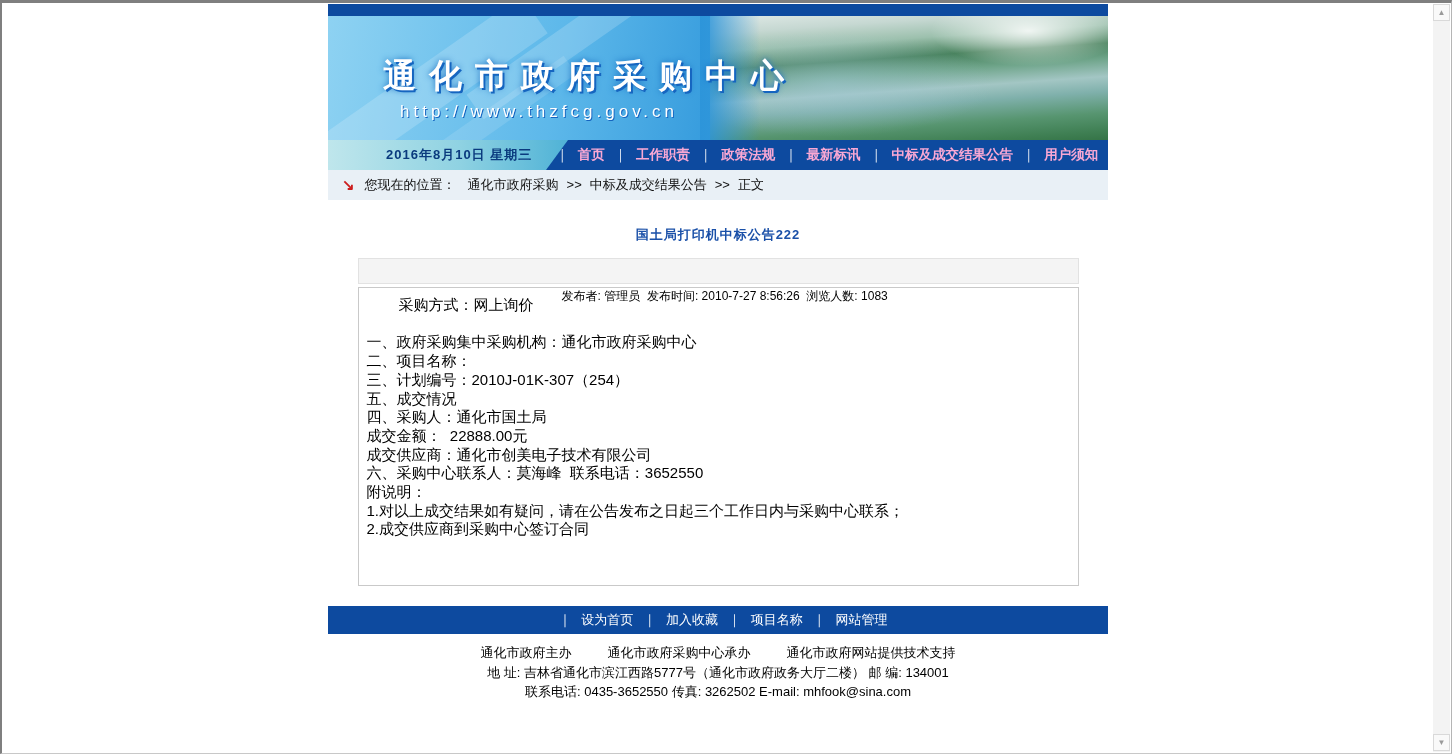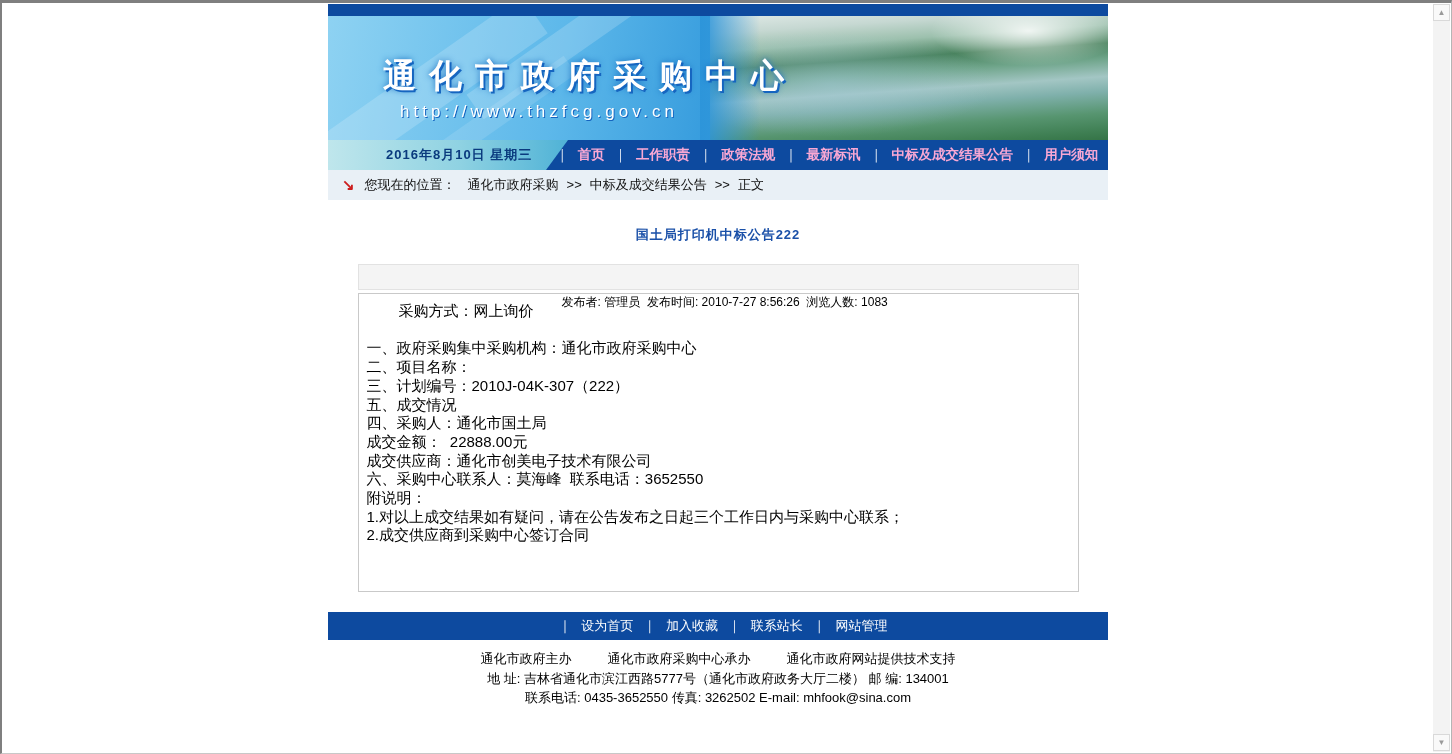--- a/index.html
+++ b/index.html
@@ -50,21 +50,21 @@
   .breadcrumb{position:relative;height:30px;background:#e9f0f6;display:flex;align-items:center;
     font-size:13px;color:#111;}
   .bc-arrow{color:#cc1f1f;font-weight:bold;font-size:15px;margin:0 10px 0 14px;}
   .bc-prefix{margin-right:8px;}
   .bc-seg{margin:0 4px;color:#111;cursor:pointer;text-decoration:none;}
   .bc-sep{margin:0 4px;}
 
   
   .article-title{margin-top:24px;height:22px;line-height:22px;text-align:center;
     color:#1a50a8;font-size:13px;font-weight:bold;letter-spacing:1px;}
-  .info-bar{width:721px;margin:18px auto 0;height:26px;line-height:25px;background:#f4f4f4;
+  .info-bar{width:721px;margin:12px auto 0;height:26px;line-height:25px;background:#f4f4f4;
     border:1px solid #e2e2e2;text-align:center;font-size:12px;color:#000;white-space:pre;}
   .content-box{width:721px;height:299px;margin:3px auto 0;border:1px solid #c9c9c9;
     background:#fff;padding:8px 8px 0 8px;overflow:hidden;}
   .body-line{font-size:15px;line-height:18.7px;color:#000;white-space:pre-wrap;}
   .body-line.indent{text-indent:32px;}
 
   
   .footer-links-bar{margin-top:20px;height:28px;background:#0d4a9f;display:flex;
     align-items:center;justify-content:center;color:#fff;font-size:13px;}
   .fl-sep{margin:0 10px;}
@@ -128,39 +128,39 @@
   <div class="info-bar">
     <span>发布者: 管理员  发布时间: 2010-7-27 8:56:26  浏览人数: 1083</span>
   </div>
 
   <div class="content-box">
     <div>
         <div class="body-line indent">采购方式：网上询价</div>
         <div class="body-line">&nbsp;</div>
         <div class="body-line">一、政府采购集中采购机构：通化市政府采购中心</div>
         <div class="body-line">二、项目名称：</div>
-        <div class="body-line">三、计划编号：2010J-04K-307（222）</div>
+        <div class="body-line">三、计划编号：2010J-01K-307（254）</div>
         <div class="body-line">五、成交情况</div>
         <div class="body-line">四、采购人：通化市国土局</div>
         <div class="body-line">成交金额：  22888.00元</div>
         <div class="body-line">成交供应商：通化市创美电子技术有限公司</div>
         <div class="body-line">六、采购中心联系人：莫海峰  联系电话：3652550</div>
         <div class="body-line">附说明：</div>
         <div class="body-line">1.对以上成交结果如有疑问，请在公告发布之日起三个工作日内与采购中心联系；</div>
         <div class="body-line">2.成交供应商到采购中心签订合同</div>
       </div>
   </div>
 
   <div class="footer-links-bar">
       <span class="fl-sep">｜</span>
       <a class="footer-link">设为首页</a>
       <span class="fl-sep">｜</span>
       <a class="footer-link">加入收藏</a>
       <span class="fl-sep">｜</span>
-      <a class="footer-link">联系站长</a>
+      <a class="footer-link">项目名称</a>
       <span class="fl-sep">｜</span>
       <a class="footer-link">网站管理</a>
     </div>
 
   <div class="footer-lines">
     <div><span class="sponsor">通化市政府主办</span><span class="sponsor">通化市政府采购中心承办</span><span class="sponsor">通化市政府网站提供技术支持</span></div>
     <div>地 址: 吉林省通化市滨江西路5777号（通化市政府政务大厅二楼） 邮 编: 134001</div>
     <div>联系电话: 0435-3652550 传真: 3262502 E-mail: mhfook@sina.com</div>
   </div>
 

